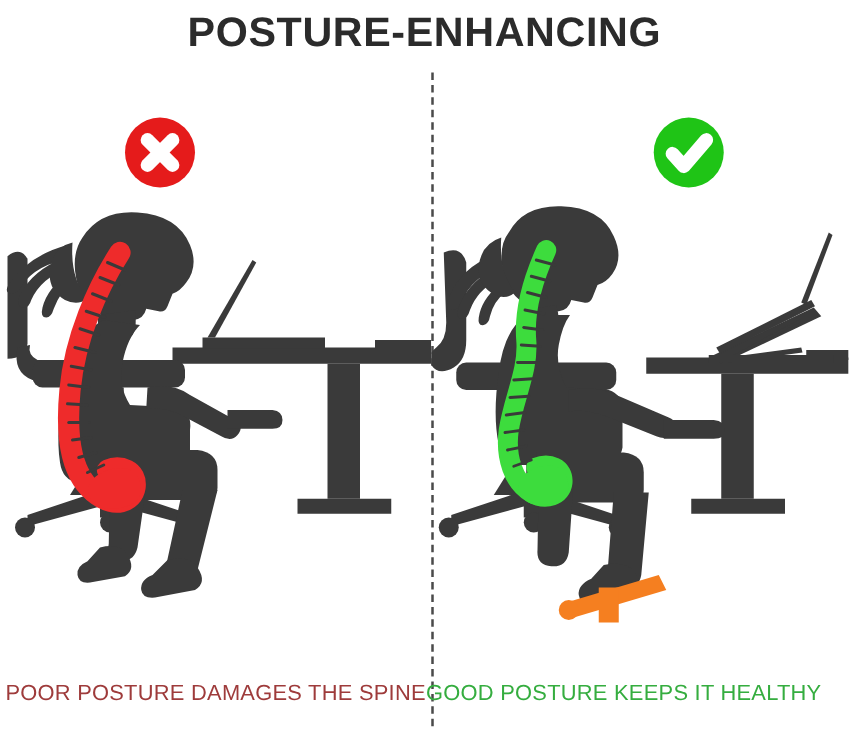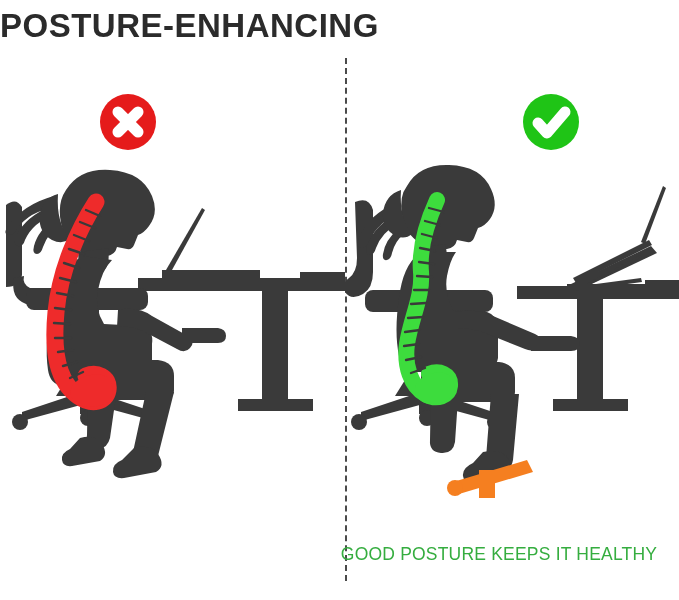--- a/index.html
+++ b/index.html
@@ -18,20 +18,21 @@
     background: #ffffff;
     overflow: hidden;
   }
   .title {
     position: absolute;
     top: 0;
     left: 0;
     width: 679px;
     height: 52px;
     line-height: 52px;
+    text-align: center;
     font-size: 33px;
     font-weight: bold;
     letter-spacing: 0.5px;
     color: #2b2b2b;
     font-family: "Liberation Sans", sans-serif;
     white-space: nowrap;
   }
   .divider {
     position: absolute;
     left: 345px;
@@ -365,16 +366,17 @@
             <line x1="59" y1="186" x2="74" y2="184"></line>
             <line x1="61" y1="200" x2="76" y2="197"></line>
             <line x1="66" y1="213" x2="80" y2="208"></line>
           </g>
           <path d="M84 214 q21 -6 25 10 q4 15 -13 19 q-19 4 -25 -8 q-5 -13 13 -21 z" fill="#3ddc3d"></path>
         </g>
       </svg>
     </div>
   </div>
 
+  <div class="caption caption-left">POOR POSTURE DAMAGES THE SPINE</div>
 
   <div class="caption caption-right">GOOD POSTURE KEEPS IT HEALTHY</div>
 
 </div>
 
 </body></html>

